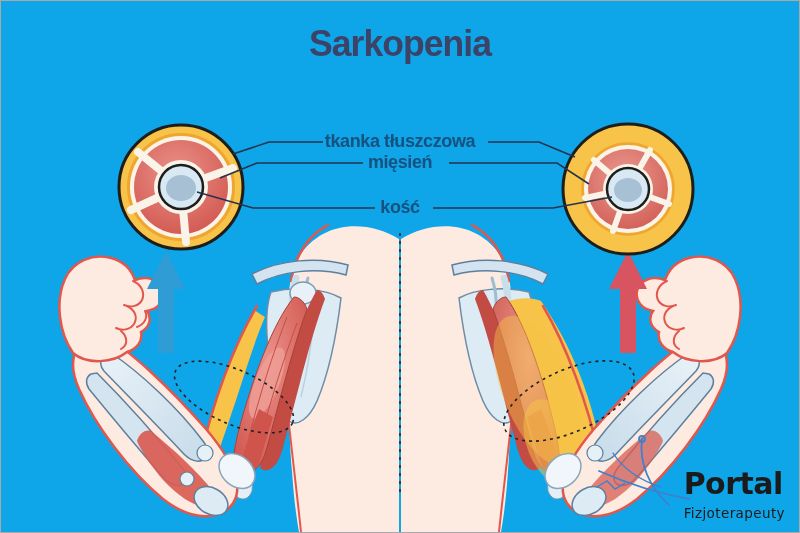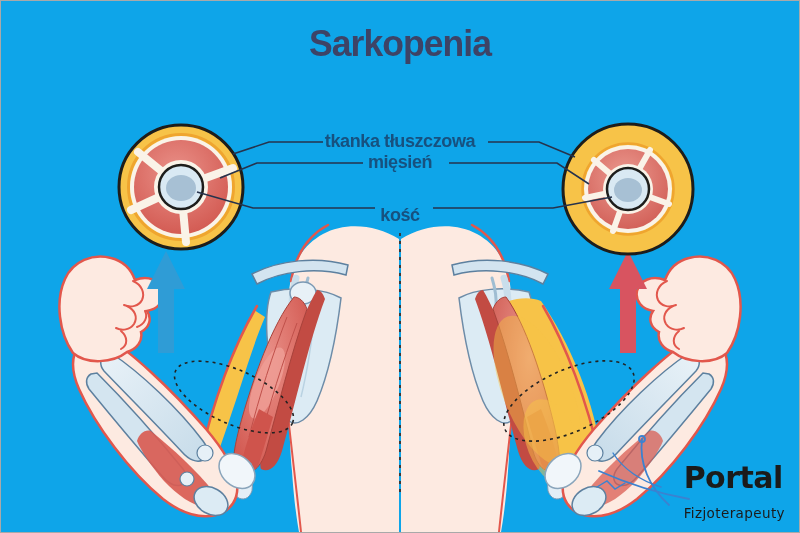--- a/index.html
+++ b/index.html
@@ -5,24 +5,24 @@
   html,body{margin:0;padding:0;background:#e8e8e8;font-family:"Liberation Sans",sans-serif;}
   #stage{position:relative;width:798px;height:531px;background:#0ea5e9;border:1px solid #a9a9a9;overflow:hidden;}
   #art{position:absolute;left:0;top:0;}
   .title{position:absolute;left:0;right:0;top:22px;text-align:center;
          font-size:37px;font-weight:bold;letter-spacing:-1px;color:var(--title_navy,#3d4366);
          transform:scaleX(.96);}
   .lbl{position:absolute;left:0;right:0;text-align:center;font-size:18px;font-weight:bold;
        letter-spacing:-.4px;color:var(--label_blue,#17517f);}
   #lbl-fat{top:130px;}
   #lbl-muscle{top:151px;}
-  #lbl-bone{top:196px;margin-top:8px;}
+  #lbl-bone{top:196px;}
   .logo{position:absolute;right:14px;bottom:12px;line-height:1;}
   .logo .name{font-family:"DejaVu Sans",sans-serif;font-size:30px;font-weight:bold;color:#1b1b1b;letter-spacing:-.5px;}
-  .logo .sub{font-family:"DejaVu Sans",sans-serif;font-size:13.5px;color:#1b1b1b;letter-spacing:.4px;margin-top:14px;}
+  .logo .sub{font-family:"DejaVu Sans",sans-serif;font-size:13.5px;color:#1b1b1b;letter-spacing:.4px;margin-top:8px;}
   .arrow-blue{fill:var(--arrow_blue,#2f9cd6);}
   .arrow-red{fill:var(--arrow_red,#d85460);}
 </style>
 </head>
 <body>
 
 <div id="stage">
 
 <svg id="art" width="798" height="531" viewBox="0 0 798 531">
   <defs>

